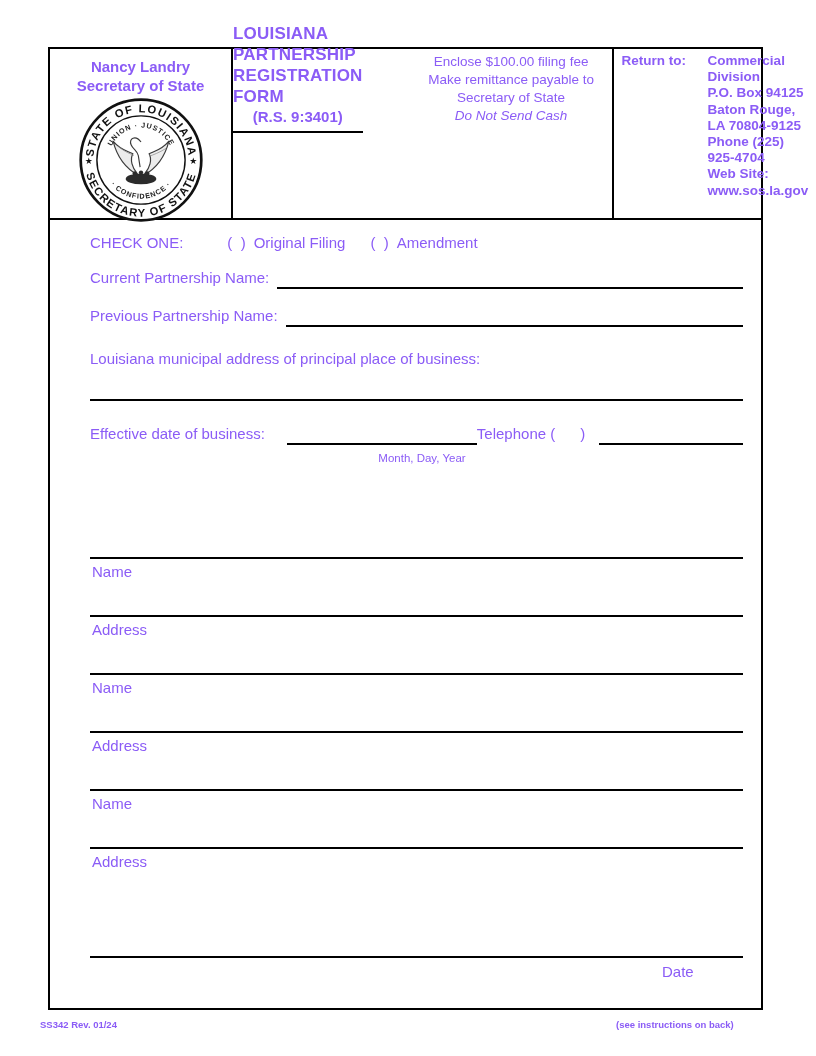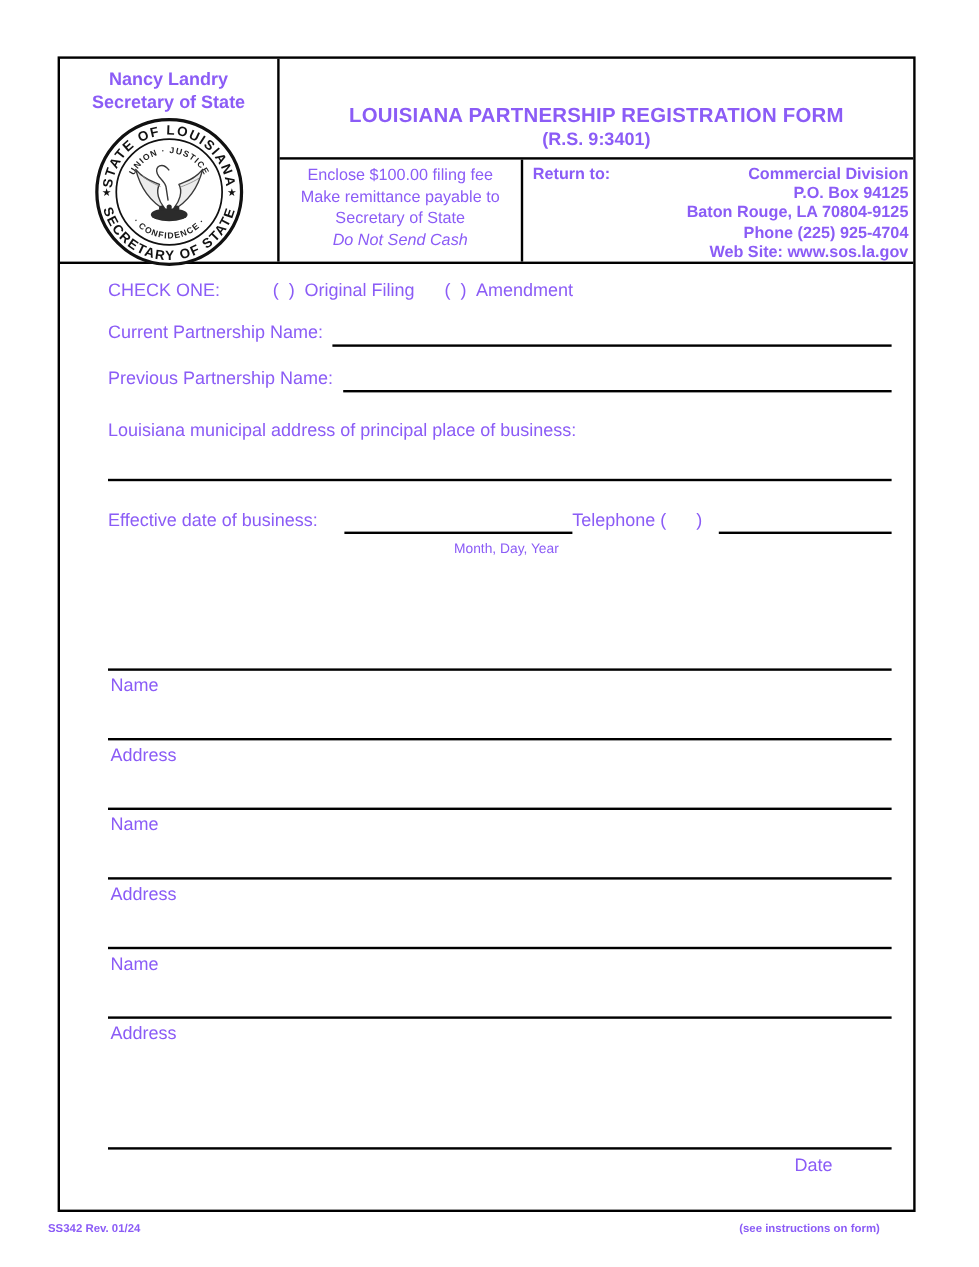--- a/index.html
+++ b/index.html
@@ -16,37 +16,37 @@
   .header { display:flex; height:169px; border-bottom:2px solid #000; }
   .cell-left {
     width:183px; border-right:2px solid #000; text-align:center;
     padding-top:8px; box-sizing:border-box; flex:0 0 auto;
   }
   .officer { font-weight:bold; font-size:15px; line-height:19px; }
   .seal { display:block; margin:2px auto 0 auto; }
   .sealTxtBig { font-family:"Liberation Sans",sans-serif; font-weight:bold; font-size:12.5px; letter-spacing:1.5px; fill:#111; }
   .sealTxtSm  { font-family:"Liberation Sans",sans-serif; font-weight:bold; font-size:8px; letter-spacing:1px; fill:#222; }
   .sealStar   { font-family:"DejaVu Sans",sans-serif; font-size:10px; fill:#111; }
-  .cell-right { flex:1; display:flex; flex-direction:column; min-width:0; }
+  .cell-right { flex:1; display:flex; min-width:0;gap:48px; }
   .title-cell {
     height:84px; border-bottom:2px solid #000; box-sizing:border-box;
     display:flex; flex-direction:column; justify-content:flex-end;
     align-items:center; padding-bottom:5px;
   }
   .form-title { font-weight:bold; font-size:17px; letter-spacing:0.2px; line-height:21px; }
   .form-statute { font-weight:bold; font-size:15px; line-height:19px; }
   .header-bottom { flex:1; display:flex; min-height:0; }
   .fee-cell {
     width:203px; flex:0 0 auto; border-right:2px solid #000; box-sizing:border-box;
     text-align:center; font-weight:normal; font-size:13.5px; line-height:18px; padding-top:4px;
   }
   .fee-cash { font-style:italic; }
   .return-cell { flex:1; display:flex; font-weight:bold; font-size:13.5px; line-height:16.2px; padding:4px 4px 0 8px; min-width:0; }
   .return-label { width:86px; flex:0 0 auto; }
-  .return-address { flex:1;text-align:right; }
+  .return-address { flex:1; }
   
   .abs { position:absolute; }
   .txt { font-size:15px; line-height:18px; }
   .pre { white-space:pre; }
   .frow { position:absolute; left:40px; right:18px; display:flex; align-items:flex-end; height:24px; font-size:15px; }
   .frow .lbl { line-height:22px; white-space:pre; flex:0 0 auto; }
   .fill { border-bottom:2px solid #000; height:100%; box-sizing:border-box; }
   .fill.grow { flex:1; }
   .pline { position:absolute; left:40px; right:18px; border-top:2px solid #000; height:0; }
   .plabel { position:absolute; left:42px; font-size:15px; line-height:17px; }
@@ -173,14 +173,14 @@
     <div class="pline" style="top:740px;"></div>
     <div class="plabel" style="top:746px;">Name</div>
     <div class="pline" style="top:798px;"></div>
     <div class="plabel" style="top:804px;">Address</div>
 
     <div class="pline" style="top:907px;"></div>
     <div class="plabel" style="top:914px; left:612px;">Date</div>
   </div>
 
   <div class="footer-note" style="left:40px; top:1019px;">SS342 Rev. 01/24</div>
-  <div class="footer-note" style="left:616px; top:1019px;">(see instructions on form)</div>
+  <div class="footer-note" style="left:616px; top:1019px;">(see instructions on back)</div>
 </div>
 
 </body></html>

